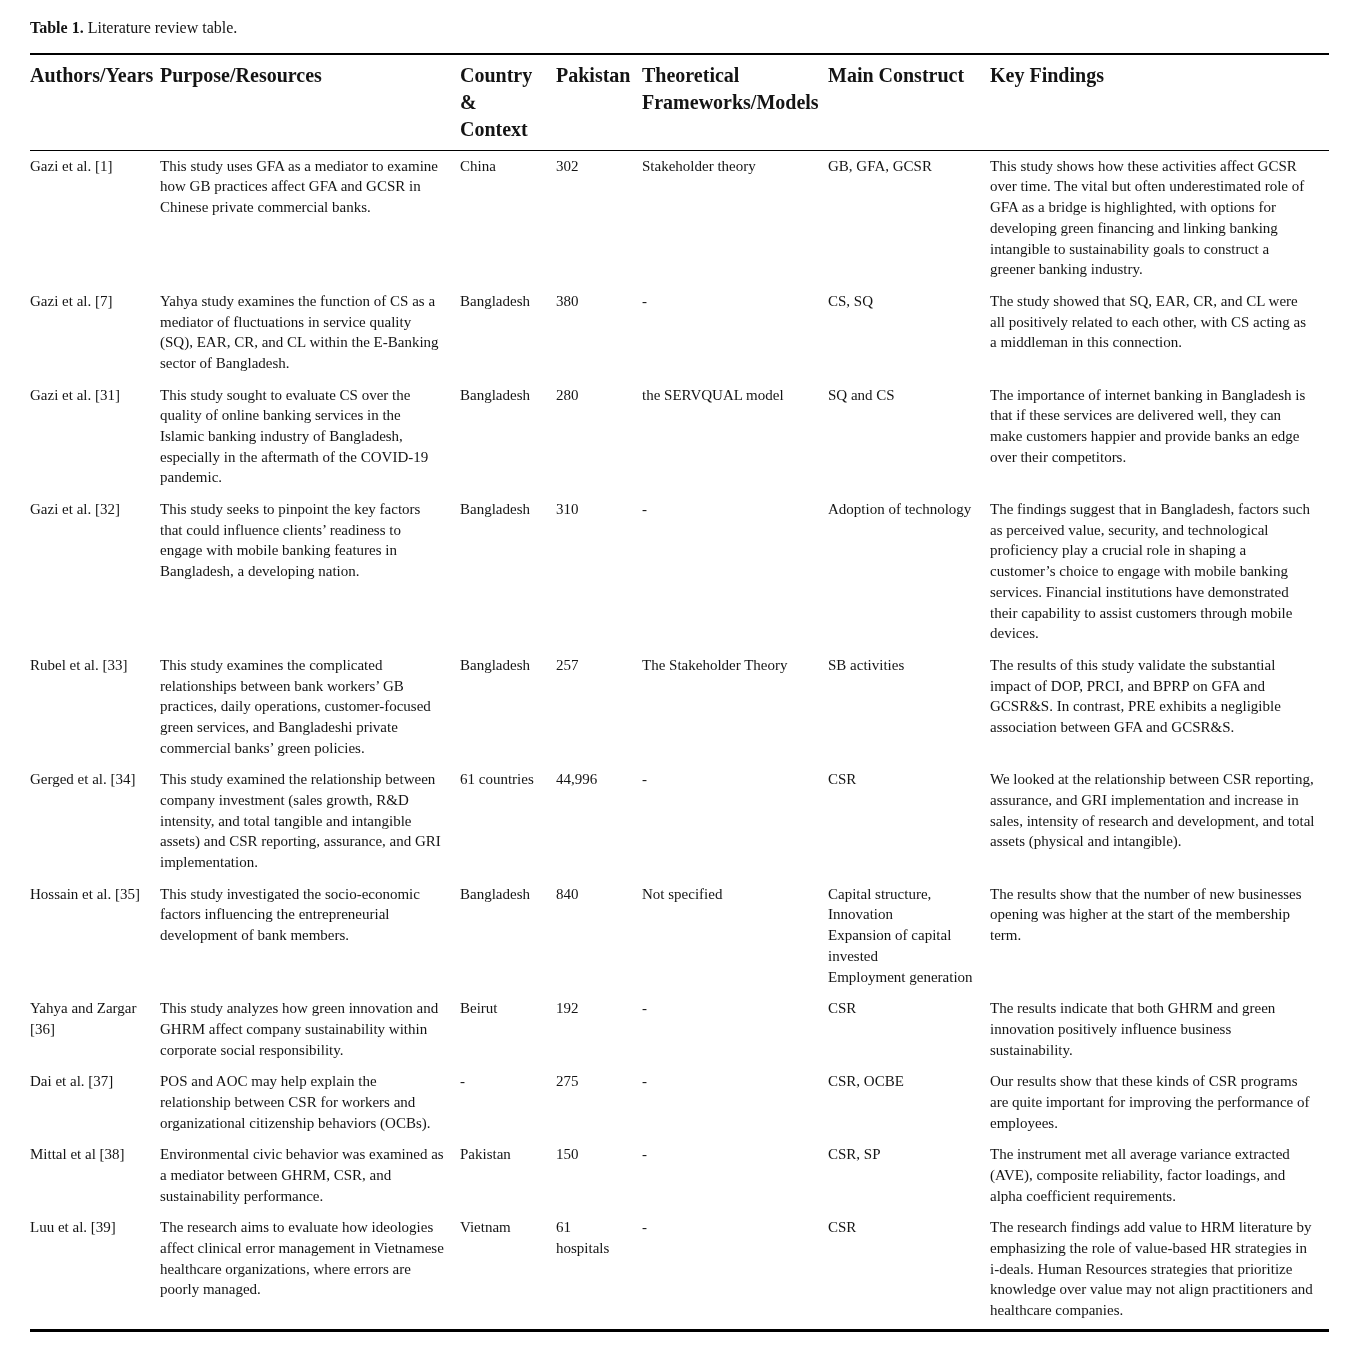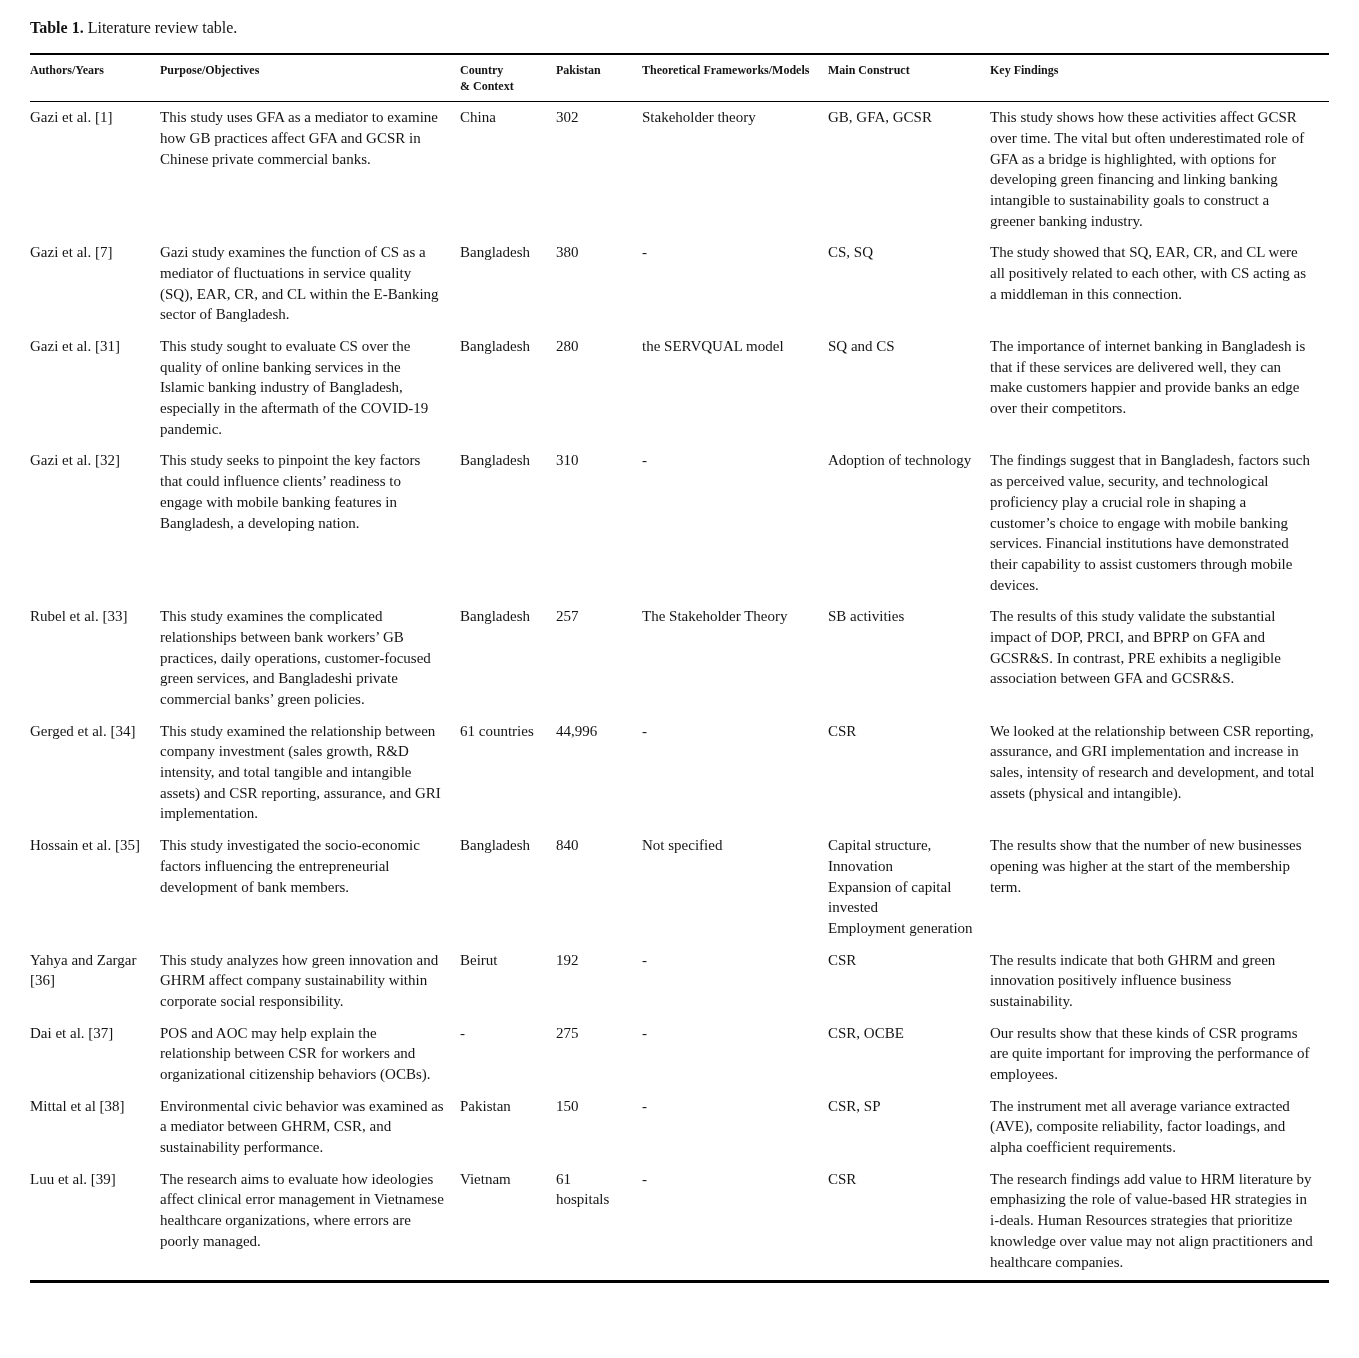--- a/index.html
+++ b/index.html
@@ -25,21 +25,21 @@
   table.lit-table {
     width: 1299px;
     border-collapse: collapse;
     table-layout: fixed;
     border-top: 2.5px solid #000;
     border-bottom: 3px solid #000;
   }
   table.lit-table th {
     text-align: left;
     font-weight: bold;
-    font-size: 12px;
+    font-size: 20px;
     line-height: 1.35;
     vertical-align: top;
     padding: 7px 14px 7px 0;
     border-bottom: 1.5px solid #000;
     white-space: pre-line;
   }
   table.lit-table td {
     font-size: 15px;
     line-height: 1.38;
     vertical-align: top;
@@ -62,42 +62,42 @@
       <col style="width:300px">
       <col style="width:96px">
       <col style="width:86px">
       <col style="width:186px">
       <col style="width:162px">
       <col style="width:339px">
     </colgroup>
     <thead>
       <tr id="head-row">
           <th>Authors/Years</th>
-          <th>Purpose/Objectives</th>
+          <th>Purpose/Resources</th>
           <th>Country
 &amp; Context</th>
           <th>Pakistan</th>
           <th>Theoretical Frameworks/Models</th>
           <th>Main Construct</th>
           <th>Key Findings</th>
         </tr>
     </thead>
     <tbody id="table-body">
         <tr>
           <td>Gazi et al. [1]</td>
           <td>This study uses GFA as a mediator to examine how GB practices affect GFA and GCSR in Chinese private commercial banks.</td>
           <td>China</td>
           <td>302</td>
           <td>Stakeholder theory</td>
           <td>GB, GFA, GCSR</td>
           <td>This study shows how these activities affect GCSR over time. The vital but often underestimated role of GFA as a bridge is highlighted, with options for developing green financing and linking banking intangible to sustainability goals to construct a greener banking industry.</td>
         </tr>
         <tr>
           <td>Gazi et al. [7]</td>
-          <td>Gazi study examines the function of CS as a mediator of fluctuations in service quality (SQ), EAR, CR, and CL within the E-Banking sector of Bangladesh.</td>
+          <td>Yahya study examines the function of CS as a mediator of fluctuations in service quality (SQ), EAR, CR, and CL within the E-Banking sector of Bangladesh.</td>
           <td>Bangladesh</td>
           <td>380</td>
           <td>-</td>
           <td>CS, SQ</td>
           <td>The study showed that SQ, EAR, CR, and CL were all positively related to each other, with CS acting as a middleman in this connection.</td>
         </tr>
         <tr>
           <td>Gazi et al. [31]</td>
           <td>This study sought to evaluate CS over the quality of online banking services in the Islamic banking industry of Bangladesh, especially in the aftermath of the COVID-19 pandemic.</td>
           <td>Bangladesh</td>

